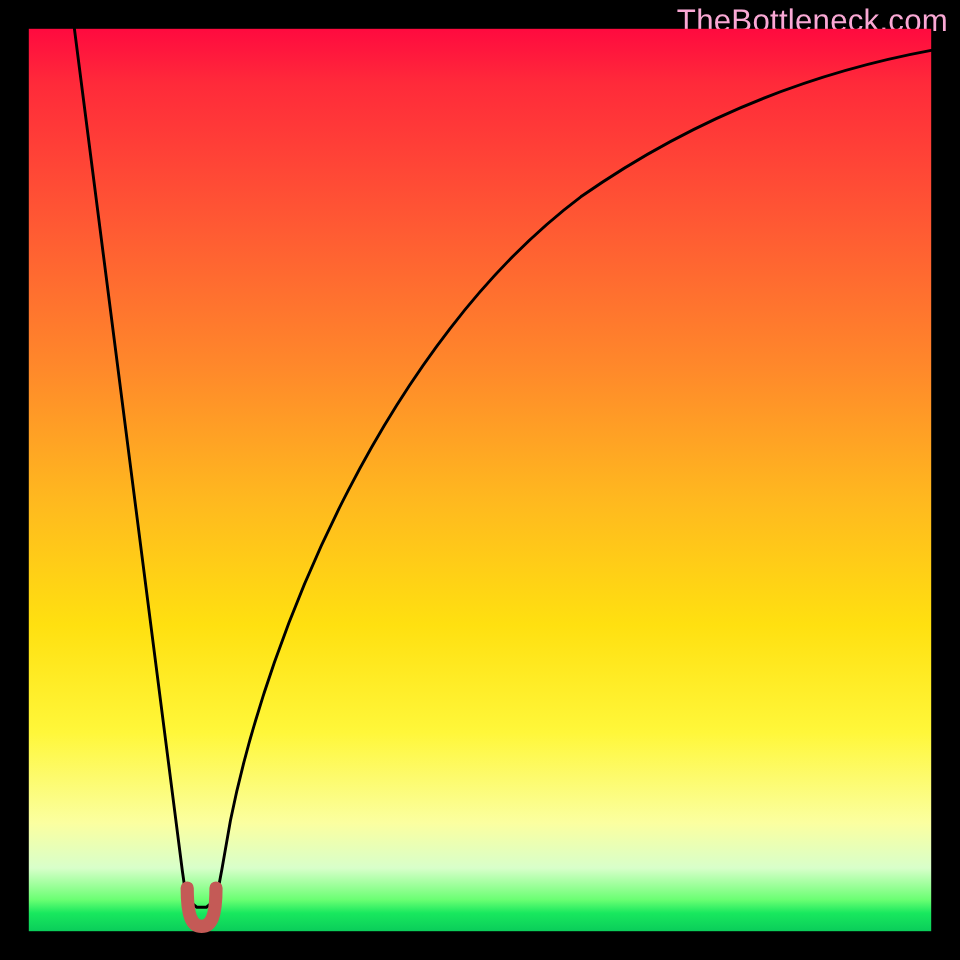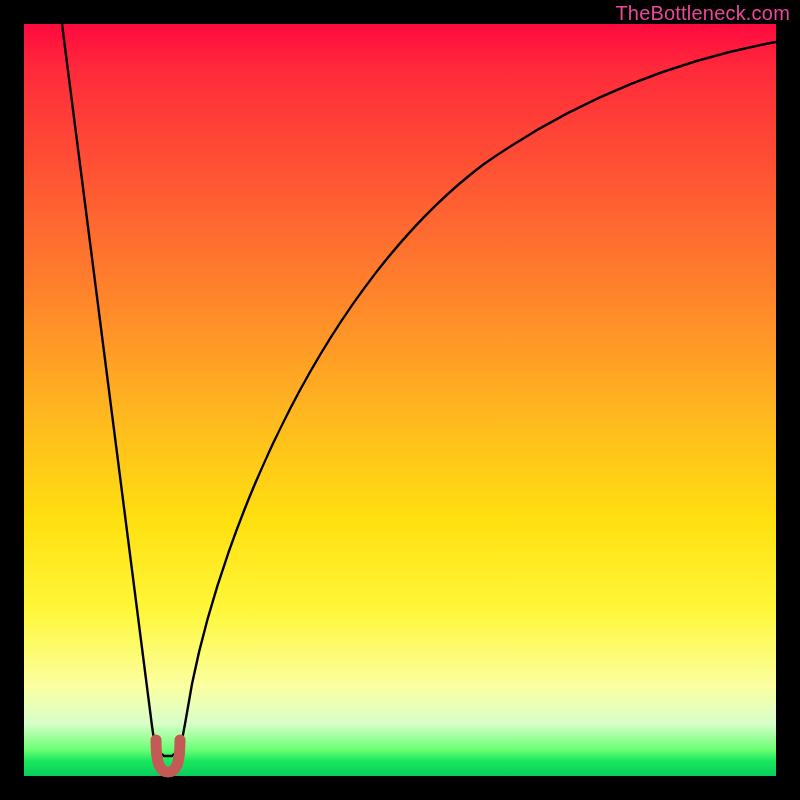--- a/index.html
+++ b/index.html
@@ -48,22 +48,22 @@
     position: absolute;
     inset: 0;
     width: 100%;
     height: 100%;
     overflow: visible;
   }
   .watermark {
     position: absolute;
     top: 2px;
     right: 10px;
-    color: #ec4899;
-    font-size: 20px;
+    color: #f9a8d4;
+    font-size: 26px;
     letter-spacing: 0.2px;
     user-select: none;
   }
 </style>
 </head>
 <body>
 
 <div class="stage">
 
   <div class="watermark">TheBottleneck.com</div>

